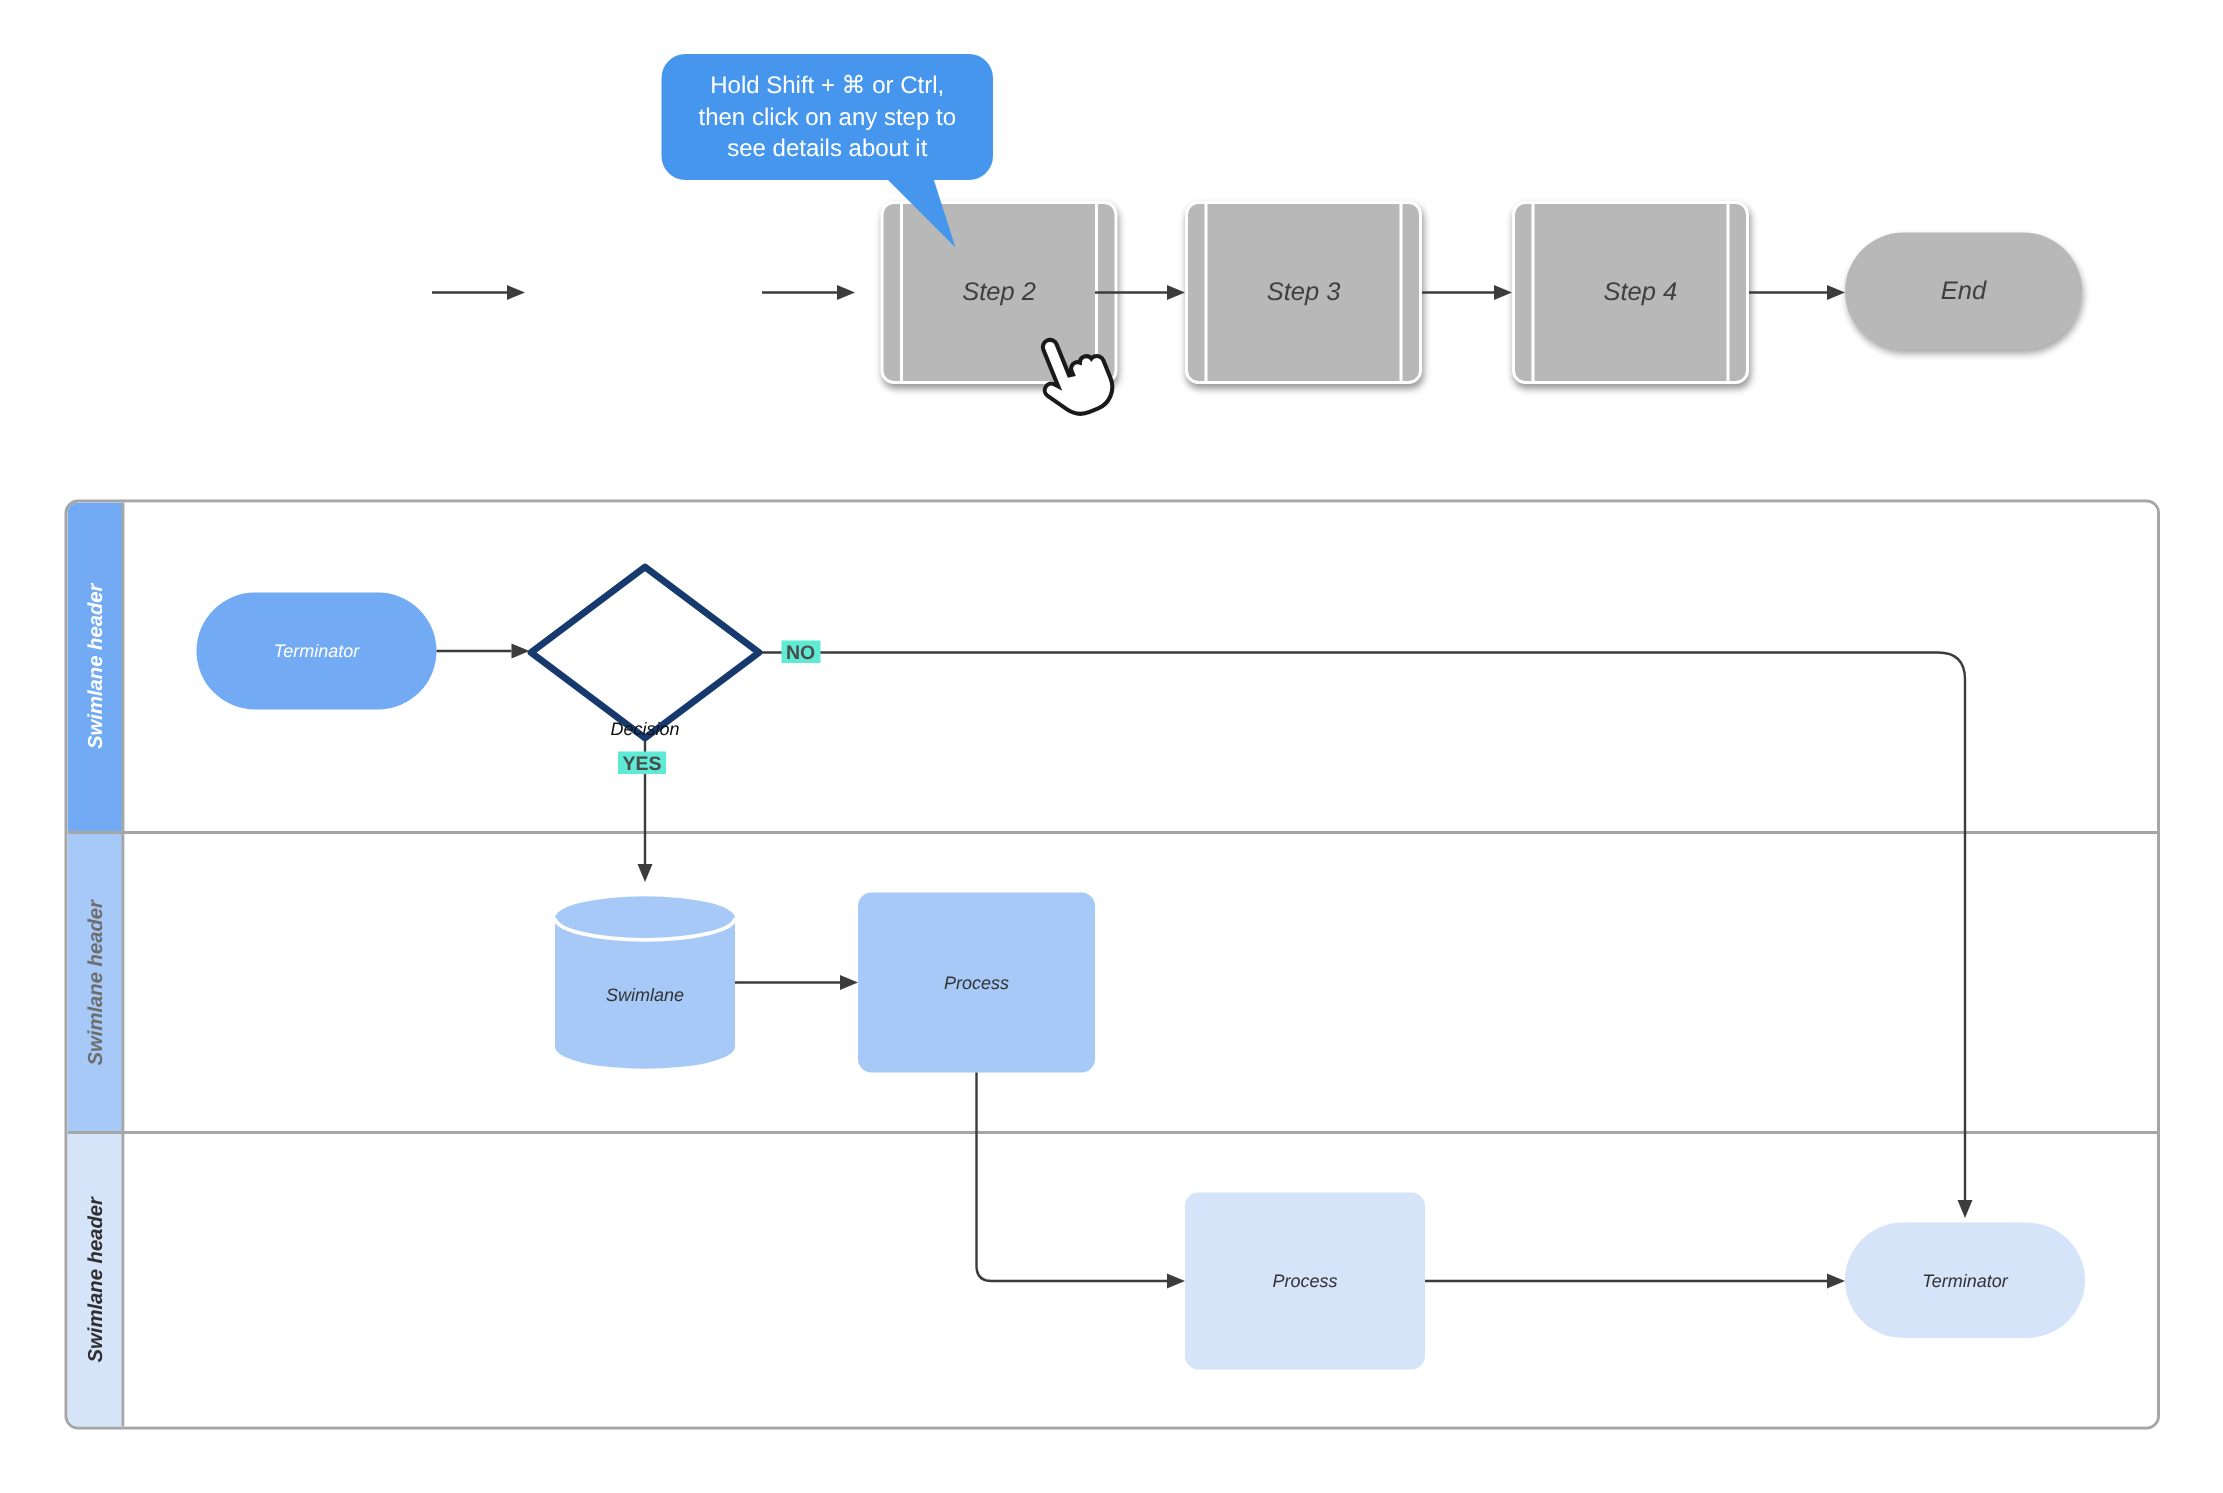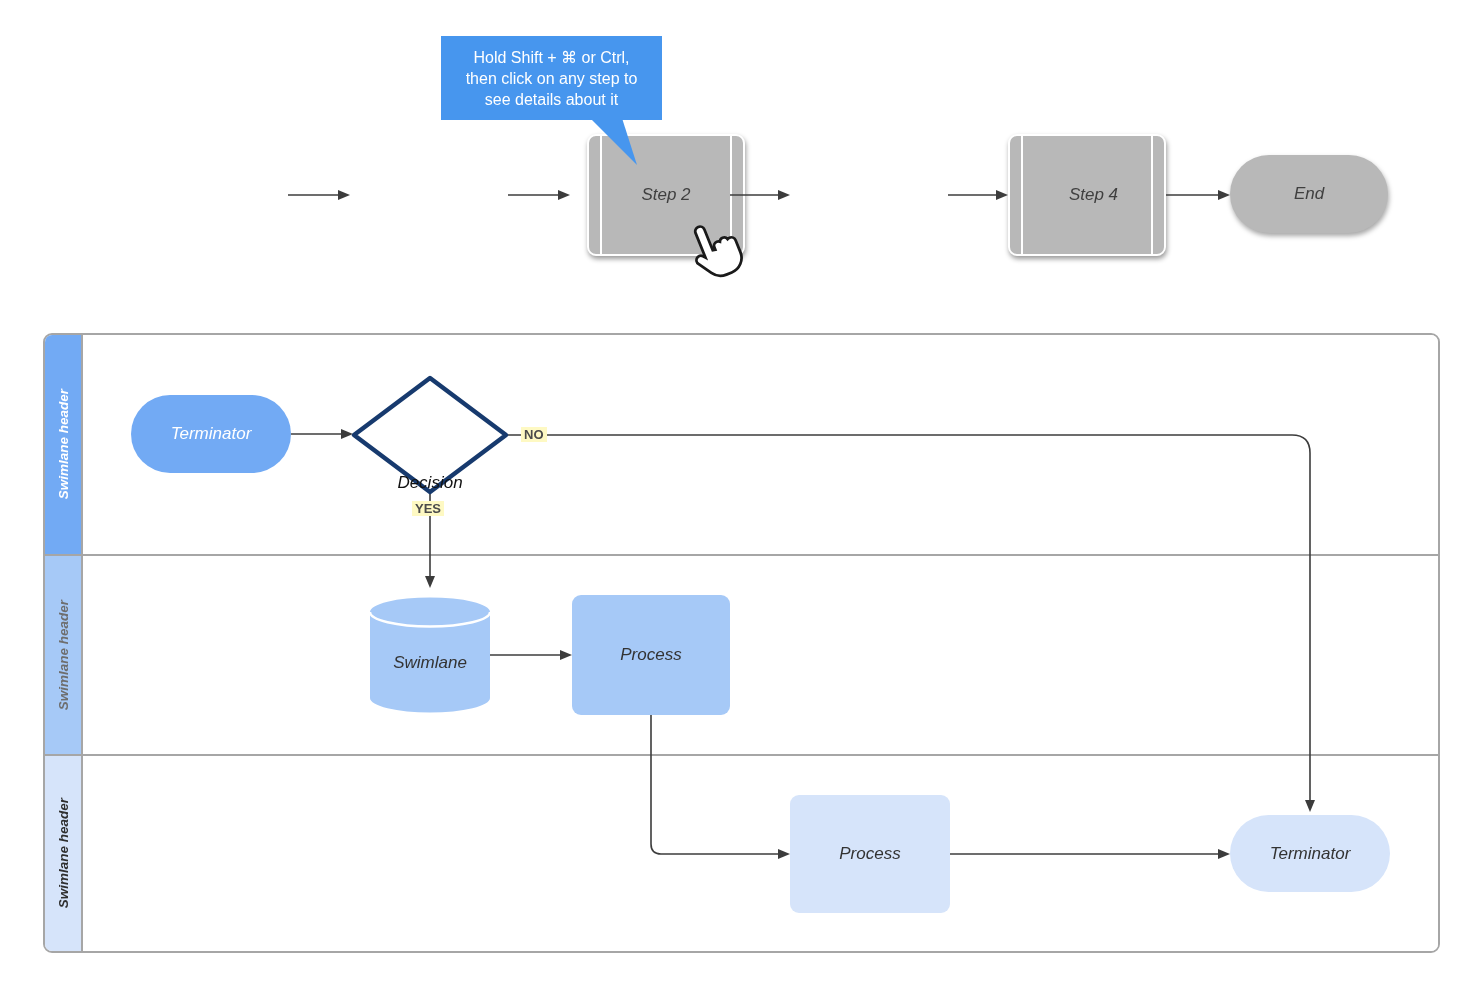--- a/index.html
+++ b/index.html
@@ -2,21 +2,21 @@
 <html><head>
 <meta charset="utf-8">
 <style>
   html,body{margin:0;padding:0;background:#ffffff;}
   .canvas{position:relative;width:1482px;height:995px;background:#ffffff;overflow:hidden;
           font-family:"Liberation Sans","DejaVu Sans",sans-serif;}
   
   .shape{position:absolute;display:flex;align-items:center;justify-content:center;
          font-style:italic;box-sizing:border-box;}
   .toplabel{font-size:17px;color:#3f3f3f;}
-  .lanelabel{font-size:17px;color:#333333;}
+  .lanelabel{font-size:12px;color:#333333;}
   
   .pill{border-radius:40px;background:#b8b8b8;box-shadow:1px 3px 5px rgba(0,0,0,.35);}
   .step{border-radius:9px;background:#b8b8b8;border:2px solid #ffffff;
         box-shadow:1px 3px 5px rgba(0,0,0,.4);}
   .step .seam{position:absolute;top:0;bottom:0;width:2px;background:#ffffff;}
   .seam.l{left:11px;} .seam.r{right:11px;}
   .step.sel{background:#235c98;}
   .step.sel span{color:#ffffff;}
   
   .swimlane{position:absolute;left:43px;top:333px;width:1397px;height:620px;
@@ -34,29 +34,29 @@
   .hc3{background:#d6e4fa;} .hc3 span{color:#2f2f2f;}
   .lane-body{flex:1;background:#ffffff;}
   
   .term1{background:#72aaf4;border-radius:40px;}
   .term1 span{color:#ffffff;}
   .proc2{background:#a6c9f7;border-radius:9px;}
   .proc3{background:#d6e4fa;border-radius:9px;}
   .term3{background:#d6e4fa;border-radius:39px;}
   .hollow{background:transparent;}
   
-  .edge-label{position:absolute;background:#fef9c3;padding:0 3px;font-weight:bold;
+  .edge-label{position:absolute;background:#5eead4;padding:0 3px;font-weight:bold;
               font-size:13px;color:#4b4b4b;z-index:4;}
   
   .overlay{position:absolute;left:0;top:0;z-index:3;pointer-events:none;}
   .conn{fill:none;stroke:#3c3c3c;stroke-width:1.6px;}
   .ah{fill:#3c3c3c;stroke:none;}
   
   .tooltip{position:absolute;left:441px;top:36px;width:221px;height:84px;
-           background:#4796ee;border-radius:0;z-index:6;display:flex;
+           background:#4796ee;border-radius:16px;z-index:6;display:flex;
            align-items:center;justify-content:center;}
   .tooltip span{color:#ffffff;font-size:16px;line-height:21px;text-align:center;
                 white-space:pre-line;}
   .tooltip-tail{position:absolute;left:589px;top:117px;width:48px;height:48px;
                 background:#4796ee;z-index:5;
                 -webkit-clip-path:polygon(0 0,68% 0,100% 100%);
                 clip-path:polygon(0 0,68% 0,100% 100%);}
   
   .cursor{position:absolute;left:684px;top:216px;z-index:7;transform:rotate(-22deg);}
 </style>
@@ -87,20 +87,25 @@
   </div>
 
 
 
   <div class="shape step" style="left:570px;top:134px;width:158px;height:122px;margin-left:17px;">
     <i class="seam l"></i>
     <i class="seam r"></i>
     <span class="toplabel">Step 2</span>
   </div>
 
+  <div class="shape step" style="left:790px;top:134px;width:158px;height:122px;">
+    <i class="seam l"></i>
+    <i class="seam r"></i>
+    <span class="toplabel">Step 3</span>
+  </div>
 
   <div class="shape step" style="left:1008px;top:134px;width:158px;height:122px;padding-left:13px;">
     <i class="seam l"></i>
     <i class="seam r"></i>
     <span class="toplabel">Step 4</span>
   </div>
 
   <div class="shape pill" style="left:1230px;top:155px;width:158px;height:78px;">
     <span class="toplabel">End</span>
   </div>

